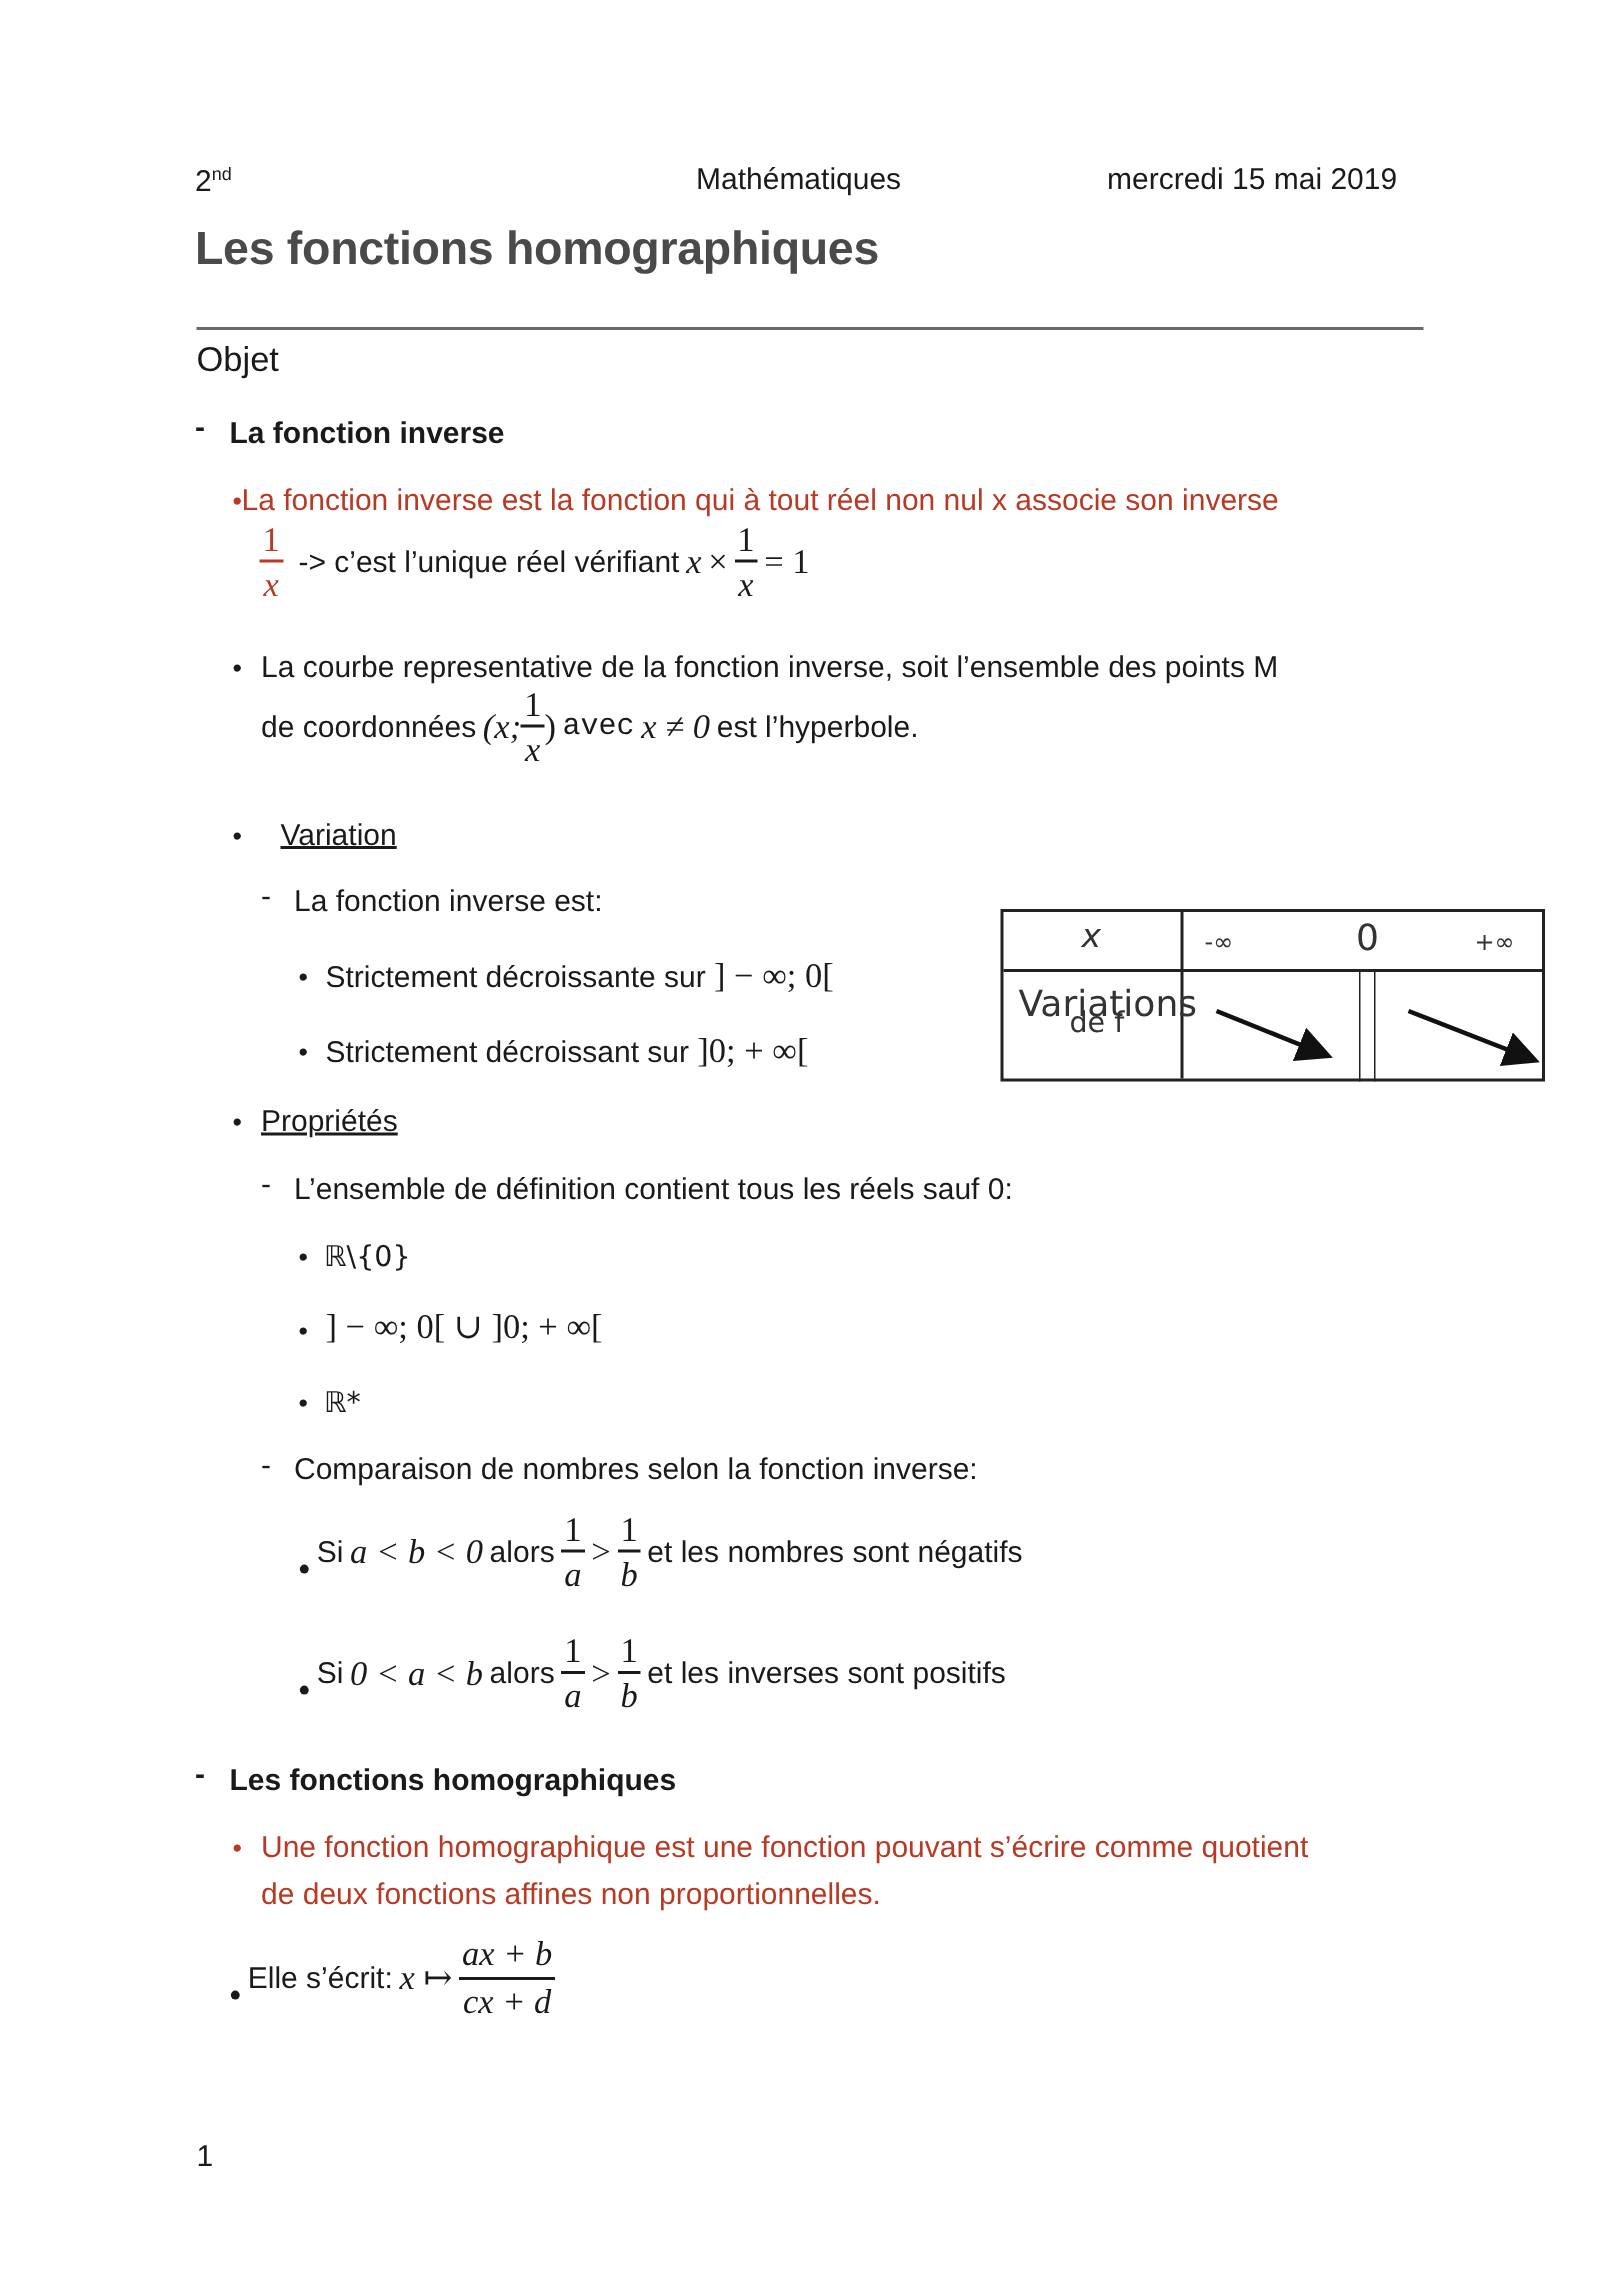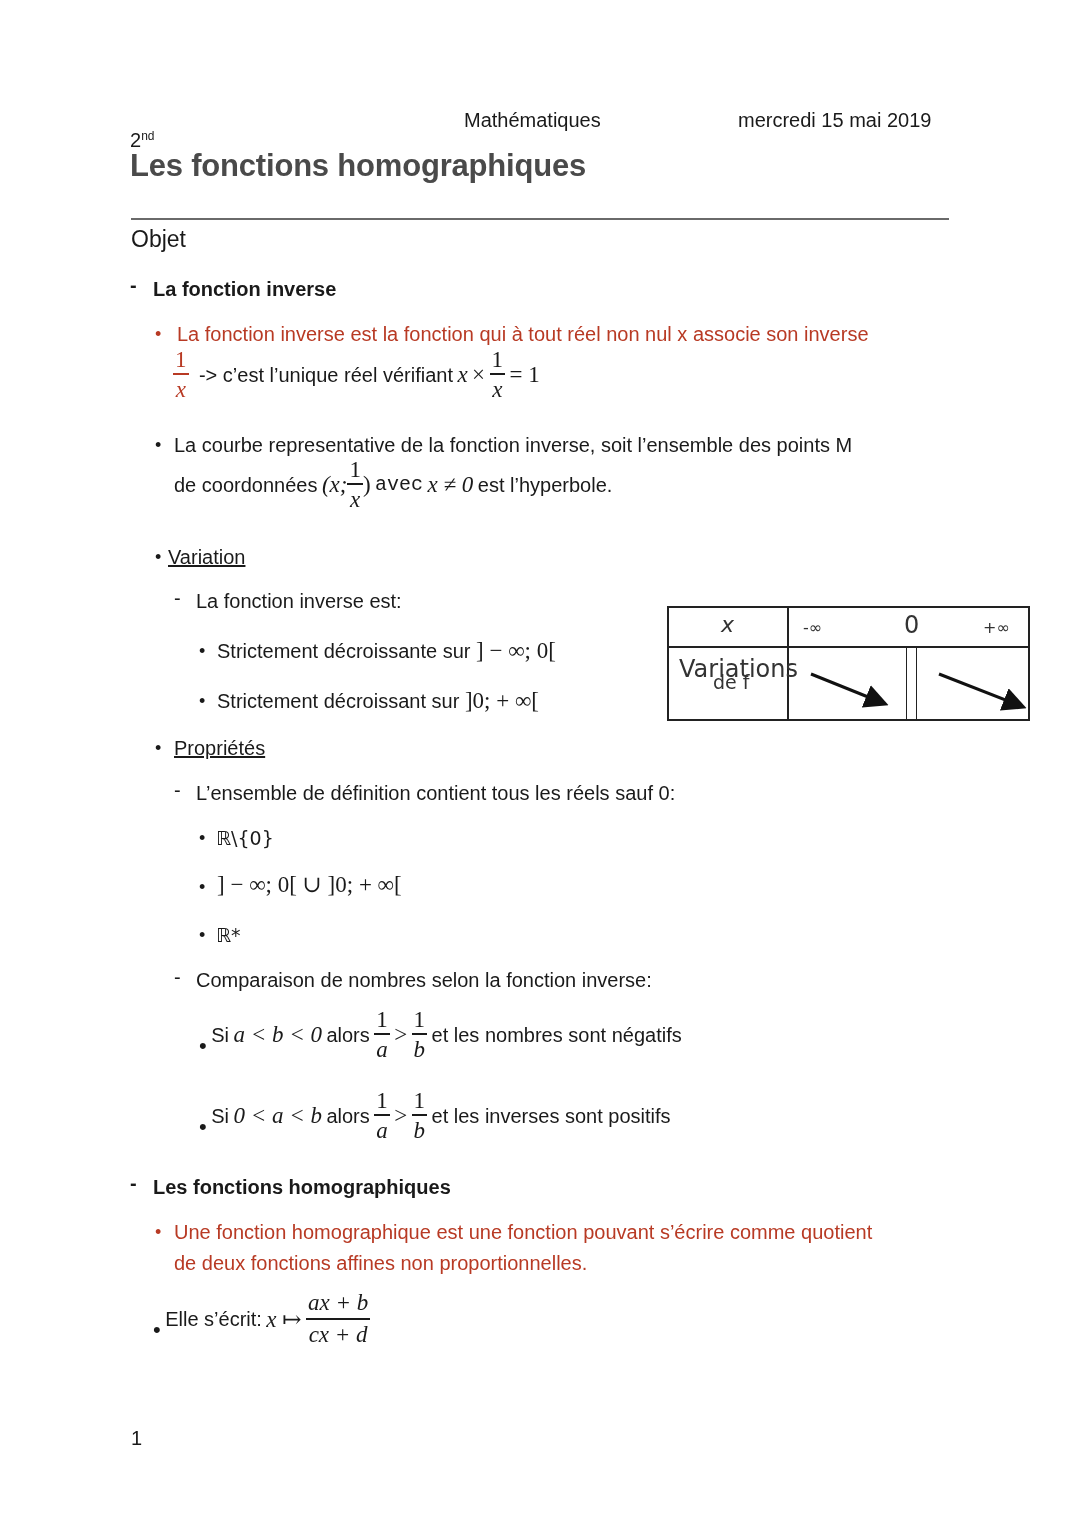--- a/index.html
+++ b/index.html
@@ -27,36 +27,36 @@
   .vtable { left: 667px; top: 606px; width: 363px; height: 115px; border: 2px solid #222; box-sizing: border-box; }
   .vtable .hline { position: absolute; left: 0; top: 38px; width: 100%; height: 2px; background: #222; }
   .vtable .vline { position: absolute; left: 118px; top: 0; width: 2px; height: 100%; background: #222; }
   .vtable .dbl1 { position: absolute; left: 237px; top: 40px; width: 1px; height: 73px; background: #222; }
   .vtable .dbl2 { position: absolute; left: 247px; top: 40px; width: 1px; height: 73px; background: #222; }
   .vtable .cell { position: absolute; font-family: "DejaVu Sans", sans-serif; color: #333; }
 </style>
 </head>
 <body>
 
-<div class="abs hdr" style="left:130px;margin-top:20px;"><span>2</span><sup>nd</sup></div>
+<div class="abs hdr" style="left:130px;"><span>2</span><sup>nd</sup></div>
 <div class="abs hdr" style="left:464px;">Mathématiques</div>
 <div class="abs hdr" style="left:738px;">mercredi 15 mai 2019</div>
 
 <div class="abs title">Les fonctions homographiques</div>
 <div class="abs rule"></div>
 <div class="abs objet">Objet</div>
 
 <div class="abs t bold" style="left:130px; top:277px;">
   <span class="dash" style="position:absolute; left:0; top:-4px;">-</span>
   <span style="position:absolute; left:23px;">La fonction inverse</span>
 </div>
 
 <div class="abs t red" style="left:155px; top:322px;">
   <span class="bullet" style="position:absolute; left:0;">•</span>
-  <span style="position:absolute; left:22px;">La fonction inverse est la fonction qui à tout réel non nul x associe son inverse</span>
+  <span style="position:absolute; left:6px;">La fonction inverse est la fonction qui à tout réel non nul x associe son inverse</span>
 </div>
 <div class="abs" style="left:173px; top:349px; white-space:nowrap;">
   <span class="frac red">
     <span class="num">1</span><span class="bar"></span><span class="den">x</span>
   </span>
   <span class="t" style="vertical-align:middle; margin-left:6px;">-&gt; c’est l’unique réel vérifiant</span>
   <span class="mi" style="vertical-align:middle;">x</span>
   <span class="math" style="vertical-align:middle;">×</span>
   <span class="frac">
     <span class="num">1</span><span class="bar"></span><span class="den">x</span>
@@ -71,21 +71,21 @@
 <div class="abs" style="left:174px; top:459px; white-space:nowrap;">
   <span class="t" style="vertical-align:middle;">de coordonnées</span>
   <span class="mi" style="vertical-align:middle;">(x;</span><span class="frac"><span class="num">1</span><span class="bar"></span><span class="den">x</span></span><span class="math" style="vertical-align:middle;">)</span>
   <span class="t" style="vertical-align:middle;font-family:Liberation Mono, monospace;">avec</span>
   <span class="mi" style="vertical-align:middle;">x ≠ 0</span>
   <span class="t" style="vertical-align:middle;">est l’hyperbole.</span>
 </div>
 
 <div class="abs t" style="left:155px; top:545px;">
   <span class="bullet" style="position:absolute; left:0;">•</span>
-  <span class="u" style="position:absolute; left:13px;">Variation</span>
+  <span class="u" style="position:absolute; left:32px;">Variation</span>
 </div>
 <div class="abs t" style="left:174px; top:589px;">
   <span class="dash" style="position:absolute; left:0; top:-3px;">-</span>
   <span style="position:absolute; left:22px;">La fonction inverse est:</span>
 </div>
 <div class="abs t" style="left:199px; top:639px;">
   <span class="bullet" style="position:absolute; left:0;">•</span>
   <span style="position:absolute; left:18px;"><span>Strictement décroissante sur</span> <span class="math">] − ∞; 0[</span></span>
 </div>
 <div class="abs t" style="left:199px; top:689px;">

